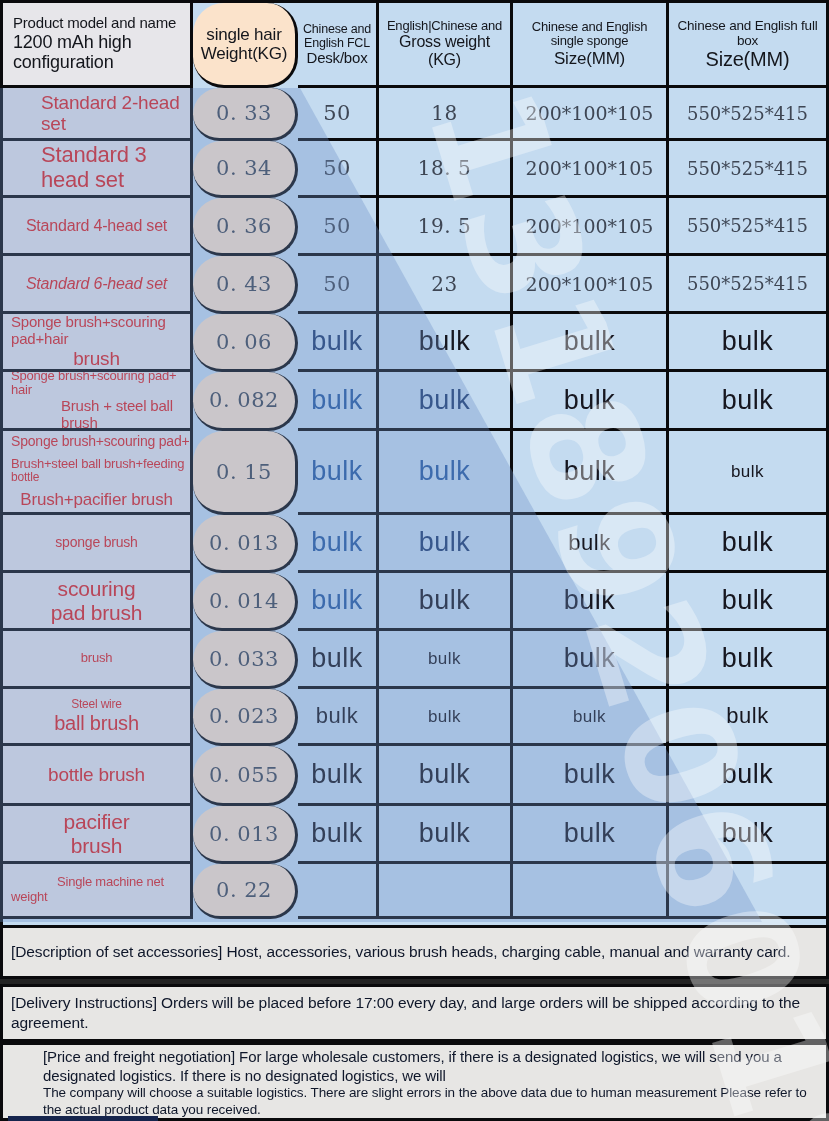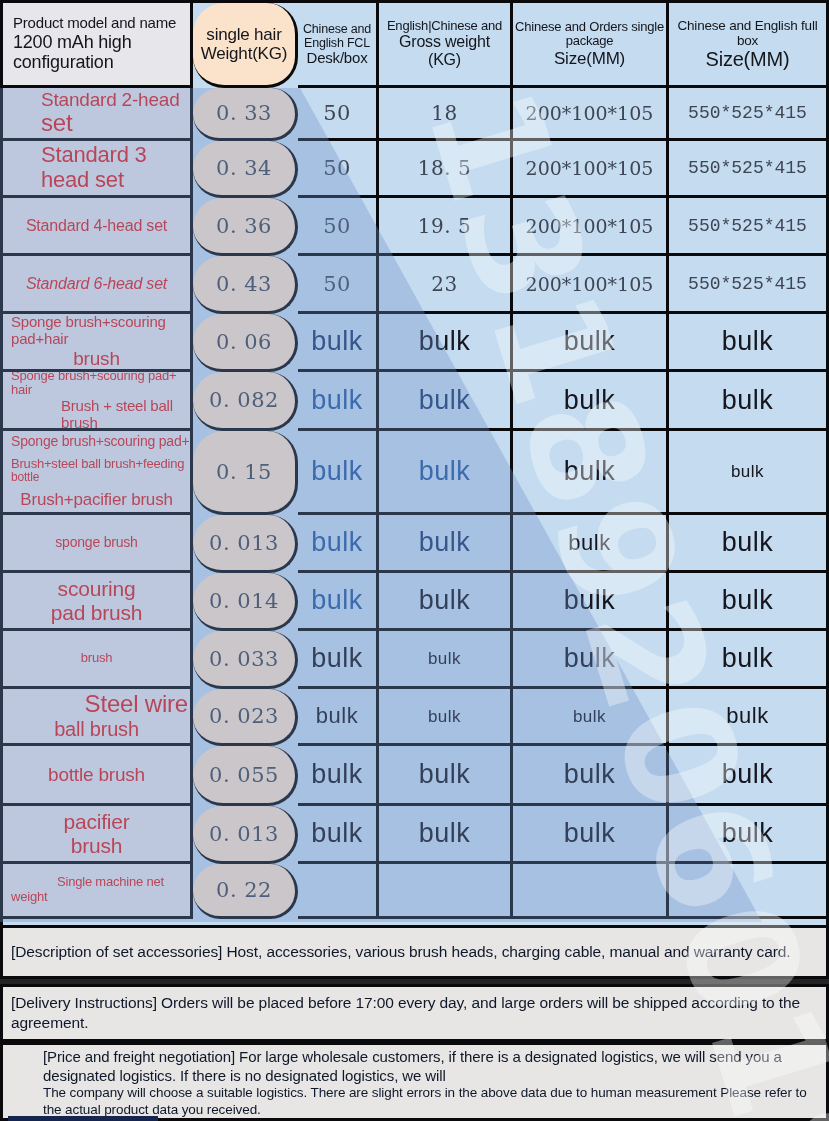--- a/index.html
+++ b/index.html
@@ -29,21 +29,21 @@
   .rline{color:var(--red);text-align:center;line-height:1.12;letter-spacing:-0.2px;white-space:nowrap;}
   .rline.left{text-align:left;}
   .num{
     font-family:"DejaVu Serif","Liberation Serif",serif;
     color:var(--num);text-align:center;letter-spacing:0.5px;white-space:nowrap;
   }
   .col-1 .num{font-size:21px;}
   .col-2 .num{font-size:21px;}
   .col-3 .num{font-size:20px;}
   .col-4 .num{font-size:19px;letter-spacing:0;}
-  .col-5 .num{font-size:18px;letter-spacing:0;font-family:Liberation Mono, monospace;}
+  .col-5 .num{font-size:18px;letter-spacing:0;}
   .bulk{text-align:center;letter-spacing:0.5px;line-height:1;}
   .bulk.lg{font-size:27px;}
   .bulk.md{font-size:22px;}
   .bulk.sm{font-size:17px;}
   .bulk.dark{color:var(--bulk_dark);}
   .bulk.navy{color:var(--bulk_navy);}
   .bulk.blue{color:var(--bulk_blue);}
   
   .wash{
     position:absolute;left:0;top:0;width:829px;height:922px;z-index:2;pointer-events:none;
@@ -89,30 +89,30 @@
       </div>
       <div class="cell c2 col-2">
         <div class="hline" style="font-size: 12.5px;">Chinese and English FCL</div>
         <div class="hline" style="font-size: 15px;">Desk/box</div>
       </div>
       <div class="cell c3 col-3">
         <div class="hline" style="font-size: 13px;">English|Chinese and</div>
         <div class="hline" style="font-size: 16px;">Gross weight (KG)</div>
       </div>
       <div class="cell c4 col-4">
-        <div class="hline" style="font-size: 13px;">Chinese and Orders single package</div>
+        <div class="hline" style="font-size: 13px;">Chinese and English single sponge</div>
         <div class="hline" style="font-size: 17px;">Size(MM)</div>
       </div>
       <div class="cell c5 col-5">
         <div class="hline" style="font-size: 13.5px;">Chinese and English full box</div>
         <div class="hline" style="font-size: 20px;">Size(MM)</div>
       </div>
       <div class="cell c0 col-0">
         <div class="rline left" style="font-size: 19px; padding-left: 36px;">Standard 2-head</div>
-        <div class="rline left" style="font-size: 24px; padding-left: 36px;">set</div>
+        <div class="rline left" style="font-size: 19px; padding-left: 36px;">set</div>
       </div>
       <div class="cell c1 col-1">
         <div class="num">0. 33</div>
       </div>
       <div class="cell c2 col-2">
         <div class="num">50</div>
       </div>
       <div class="cell c3 col-3">
         <div class="num">18</div>
       </div>
@@ -288,21 +288,21 @@
       <div class="cell c3 col-3">
         <div class="bulk dark sm">bulk</div>
       </div>
       <div class="cell c4 col-4">
         <div class="bulk dark lg">bulk</div>
       </div>
       <div class="cell c5 col-5">
         <div class="bulk dark lg">bulk</div>
       </div>
       <div class="cell c0 col-0">
-        <div class="rline" style="font-size: 24px; text-align: right;">Steel wire</div>
+        <div class="rline" style="font-size: 12px;">Steel wire</div>
         <div class="rline" style="font-size: 20px;">ball brush</div>
       </div>
       <div class="cell c1 col-1">
         <div class="num">0. 023</div>
       </div>
       <div class="cell c2 col-2">
         <div class="bulk dark md">bulk</div>
       </div>
       <div class="cell c3 col-3">
         <div class="bulk dark sm">bulk</div>

